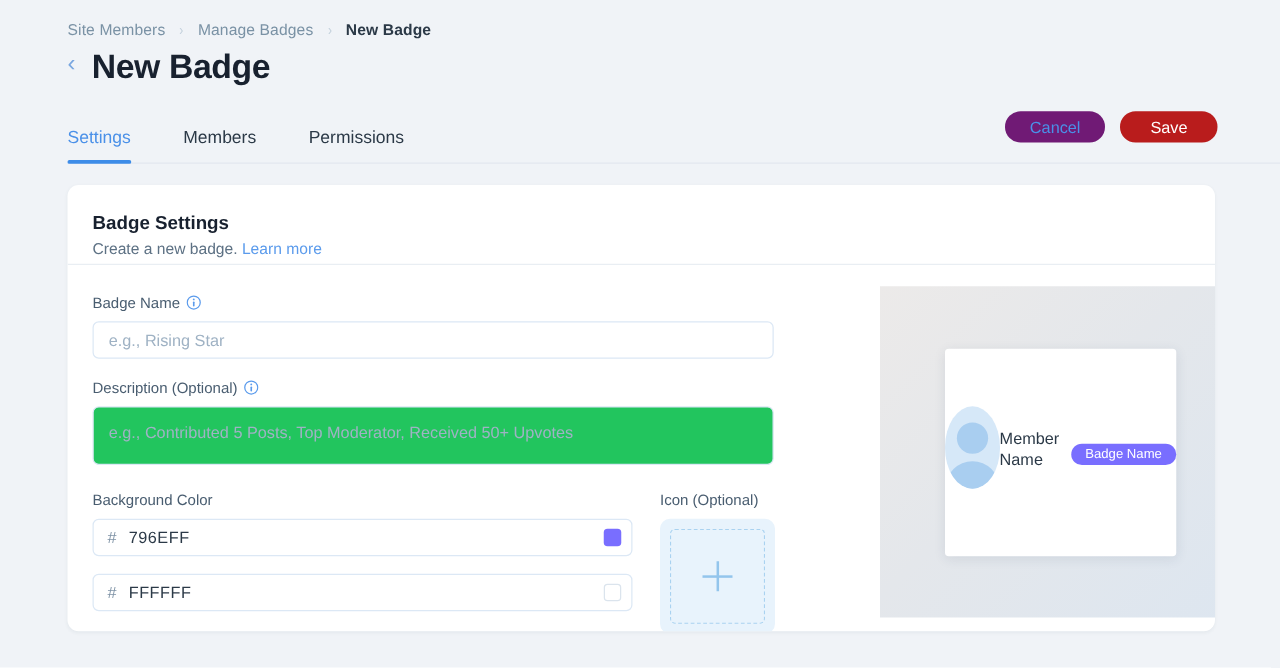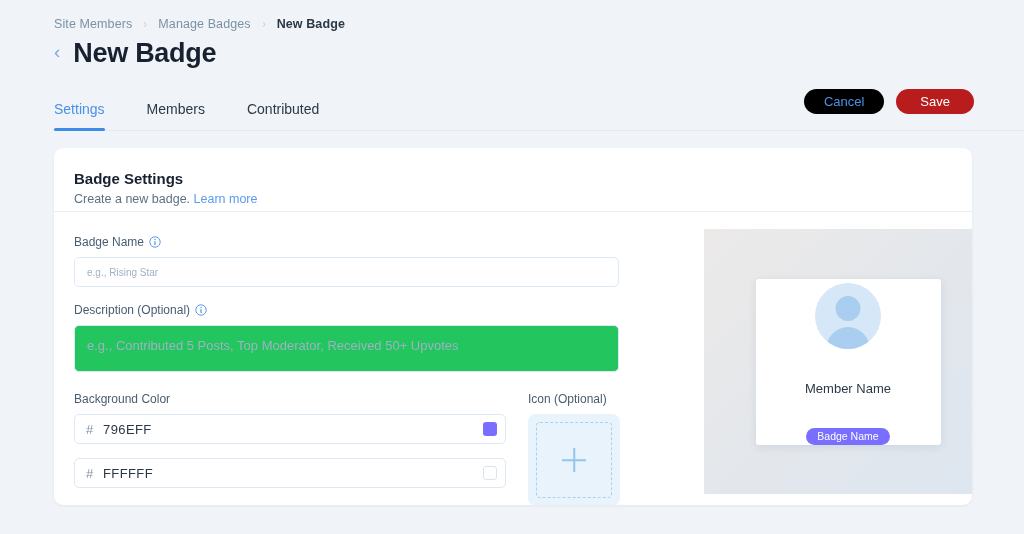--- a/index.html
+++ b/index.html
@@ -127,21 +127,21 @@
     font-family: inherit;
     font-size: 13px;
     cursor: pointer;
     height: 25px;
     display: inline-flex;
     align-items: center;
     justify-content: center;
     white-space: nowrap;
   }
   .btn-cancel {
-    background: #000000;
+    background: #701a75;
     color: #4a90e8;
     padding: 0 20px;
   }
   .btn-save {
     background: #b91c1c;
     color: #ffffff;
     padding: 0 24px;
   }
 
   
@@ -210,21 +210,21 @@
     display: inline-block;
     flex: none;
   }
   .text-input {
     width: 545px;
     height: 30px;
     border: 1px solid #dce8f5;
     border-radius: 5px;
     background: #ffffff;
     font-family: inherit;
-    font-size: 10px;
+    font-size: 13px;
     color: #000000;
     padding: 0 12px;
     outline: none;
   }
   .text-input::placeholder { color: #9fb2c4; }
   .textarea-input {
     width: 545px;
     height: 47px;
     border: 1px solid #dce8f5;
     border-radius: 5px;
@@ -351,21 +351,21 @@
     justify-content: center;
     flex: none;
   }
   .preview-card {
     width: 185px;
     height: 166px;
     background: #ffffff;
     border-radius: 3px;
     box-shadow: 0 2px 9px rgba(40,60,90,0.10);
     display: flex;
-    flex-direction: column;
+    flex-direction: row;
     align-items: center;
     justify-content: space-between;
     padding-top: 4px;
   }
   .avatar {
     width: 66px;
     height: 66px;
     border-radius: 50%;
     background: #d6e8f8;
     position: relative;
@@ -430,21 +430,21 @@
 
   <div class="tabbar-rule"></div>
   <div class="tabbar">
     <div class="tab active">
       <span>Settings</span>
     </div>
     <div class="tab">
       <span>Members</span>
     </div>
     <div class="tab">
-      <span>Contributed</span>
+      <span>Permissions</span>
     </div>
   </div>
 
   <div class="header-actions">
     <button class="btn btn-cancel">Cancel</button>
     <button class="btn btn-save">Save</button>
   </div>
 
   <section class="card">
 

